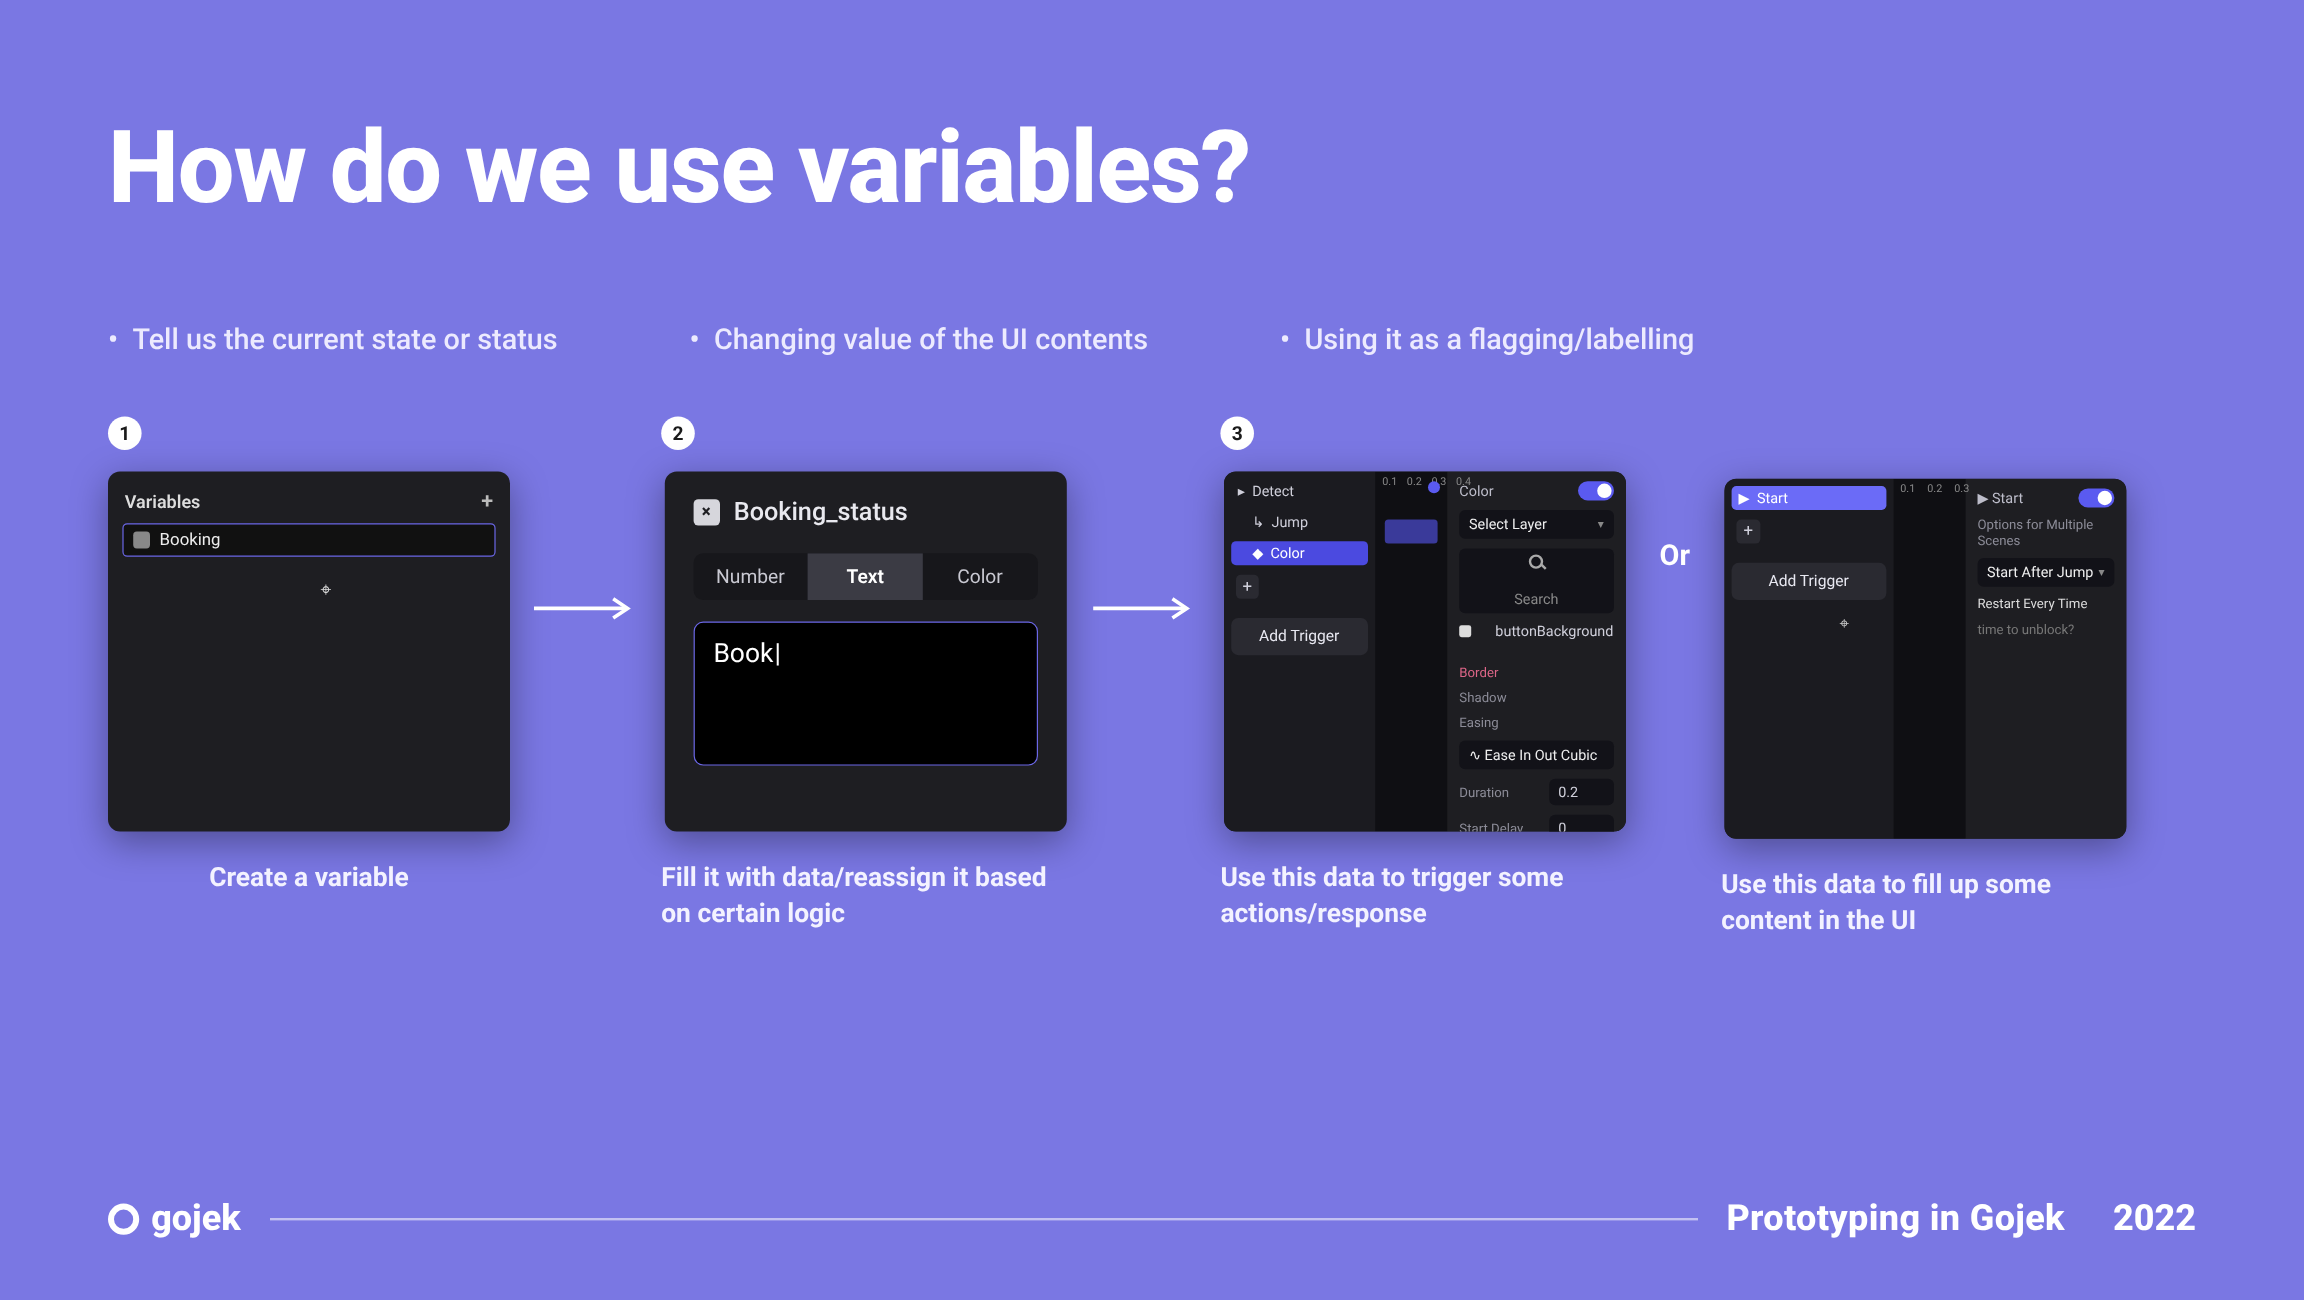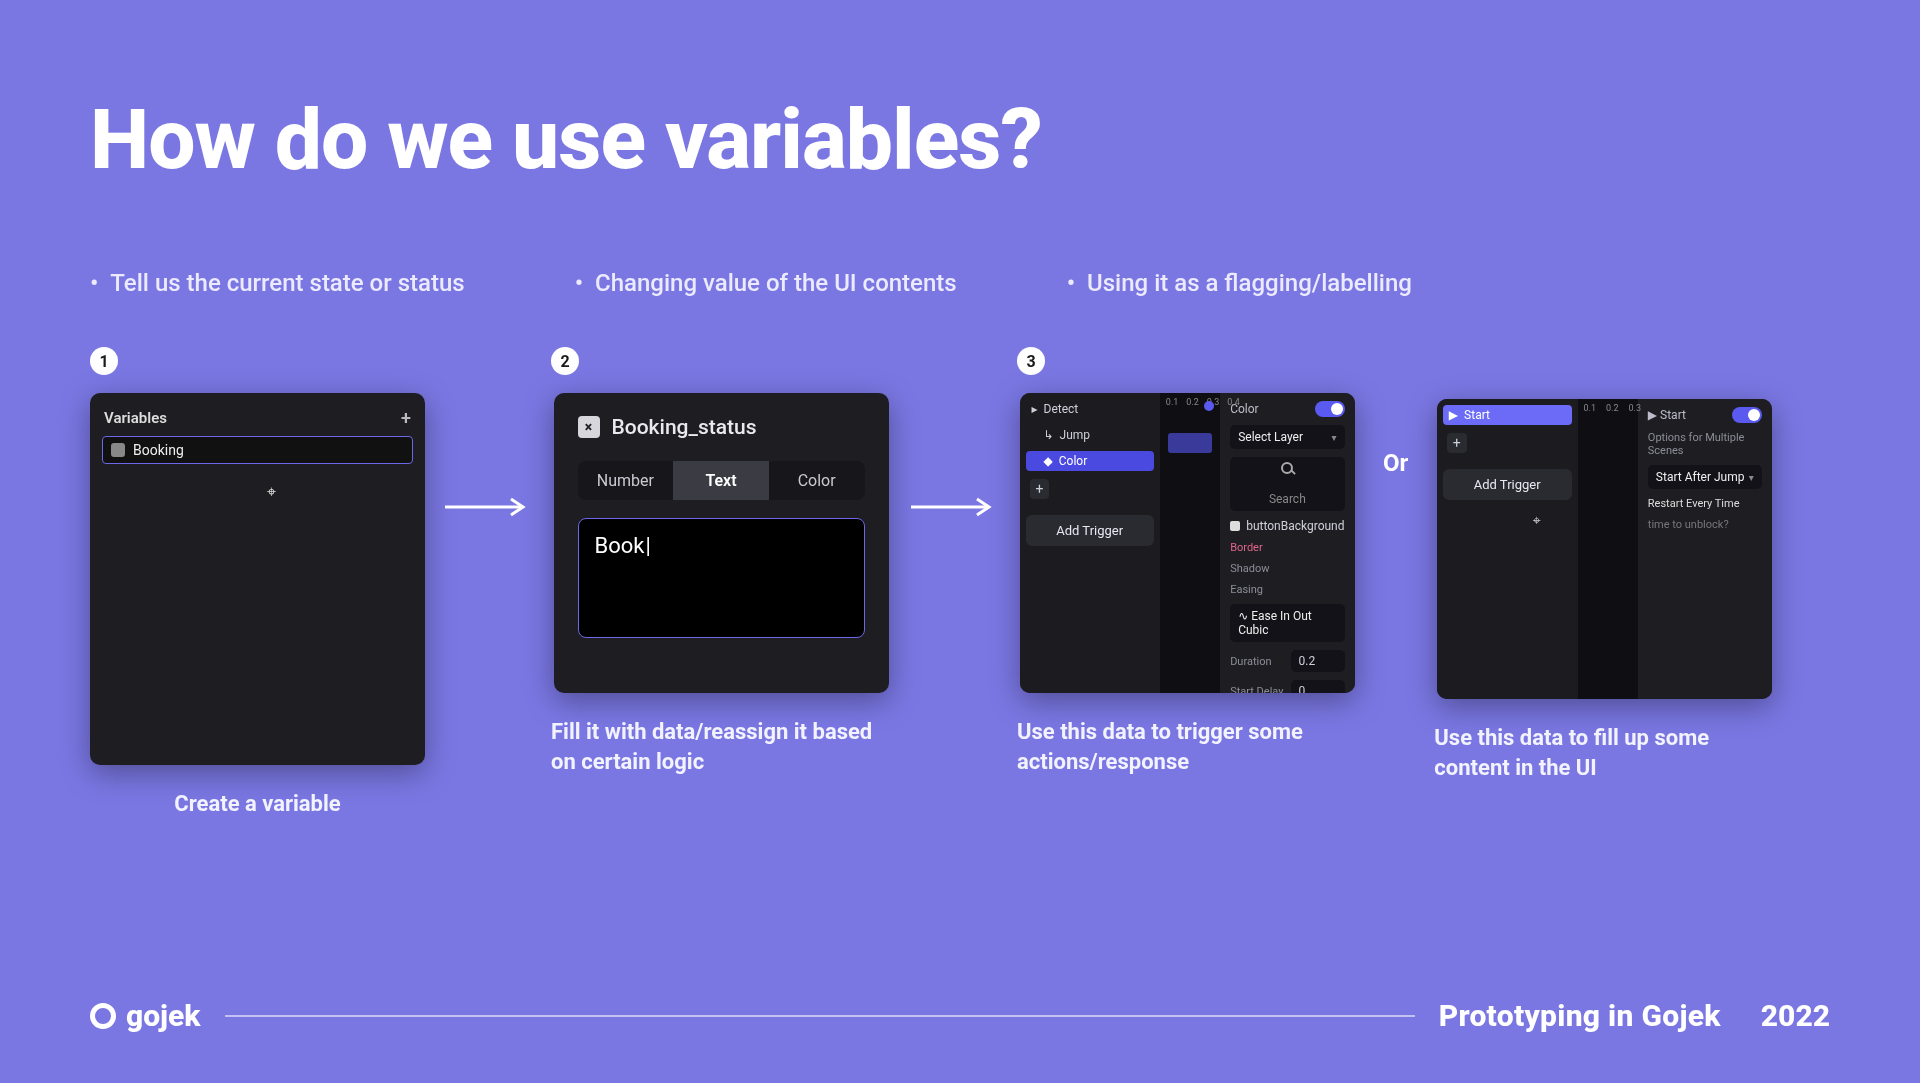--- a/index.html
+++ b/index.html
@@ -86,21 +86,21 @@
   }
   .or {
     margin-top: 102px;
     font-size: 24px;
     font-weight: 700;
     color: #ffffff;
     padding: 0 8px;
   }
 
   
-  .p1 { width: 335px; height: 372px; padding: 12px 12px; }
+  .p1 { width: 335px; height: 300px; padding: 12px 12px; }
   .p1 .hdr { display:flex; justify-content:space-between; align-items:center; font-size:15px; font-weight:600; color:#ddd; padding: 2px 2px 8px 2px;}
   .p1 .plus { font-size:18px; color:#bbb; cursor:pointer; }
   .p1 .row {
     display:flex; align-items:center; gap:8px;
     background:#111; border:1px solid #6b67e6; border-radius:4px;
     padding:5px 8px; font-size:14px; color:#eee;
   }
   .p1 .row .ico { width:14px;height:14px;background:#888;border-radius:3px;display:inline-block;}
   .cursor1 { position:relative; left:165px; top:18px; font-size:16px; color:#ddd; }
 
@@ -142,21 +142,21 @@
     display:flex; justify-content:space-between; align-items:center; cursor:pointer;
   }
   .rightcol .small { font-size:11px; color:#8c8c98;}
   .rightcol .toggle {
     width:30px;height:16px;border-radius:999px;background:#5a5af0;position:relative;
   }
   .rightcol .toggle::after{content:"";position:absolute;right:2px;top:2px;width:12px;height:12px;border-radius:50%;background:#fff;}
   .rightcol .search { display:flex; align-items:center; gap:18px; background:#121218; border-radius:5px; padding:5px 8px;flex-direction:column;}
   .rightcol .search .mag { width:12px;height:12px;border:2px solid #aaa;border-radius:50%;position:relative;}
   .rightcol .search .mag::after{content:"";position:absolute;width:6px;height:2px;background:#aaa;right:-5px;bottom:-1px;transform:rotate(45deg);}
-  .rightcol .item { display:flex; align-items:center; gap:6px; font-size:12px;}
+  .rightcol .item { display:flex; align-items:center; gap:20px; font-size:12px;}
   .rightcol .dot { width:10px;height:10px;background:#ddd;border-radius:2px;}
   .rightcol .val {
     background:#121218; border-radius:5px; padding:4px 8px; font-size:12px; width:54px; text-align:left;
   }
   .chev { font-size:10px; color:#888;}
 
   
   .footer {
     position:absolute; left:90px; right:90px; bottom:50px;
     display:flex; align-items:center; gap:24px;
@@ -277,21 +277,21 @@
               <span class="chev">▾</span>
           </div>
           <div class="search">
             <span class="mag"></span>
             <span style="color:#888">Search</span>
           </div>
           <div class="item">
             <span class="dot"></span>
             <span>buttonBackground</span>
           </div>
-          <div class="small" style="color:#d68;">Border</div>
+          <div class="small" style="color:#d68;margin-top:13px;">Border</div>
           <div class="small">Shadow</div>
           <div class="small">Easing</div>
           <div class="sellect">
             <span>∿ <span>Ease In Out Cubic</span></span>
           </div>
           <div class="row2">
             <span class="small">Duration</span>
             <span class="val">0.2</span>
           </div>
           <div class="row2">

